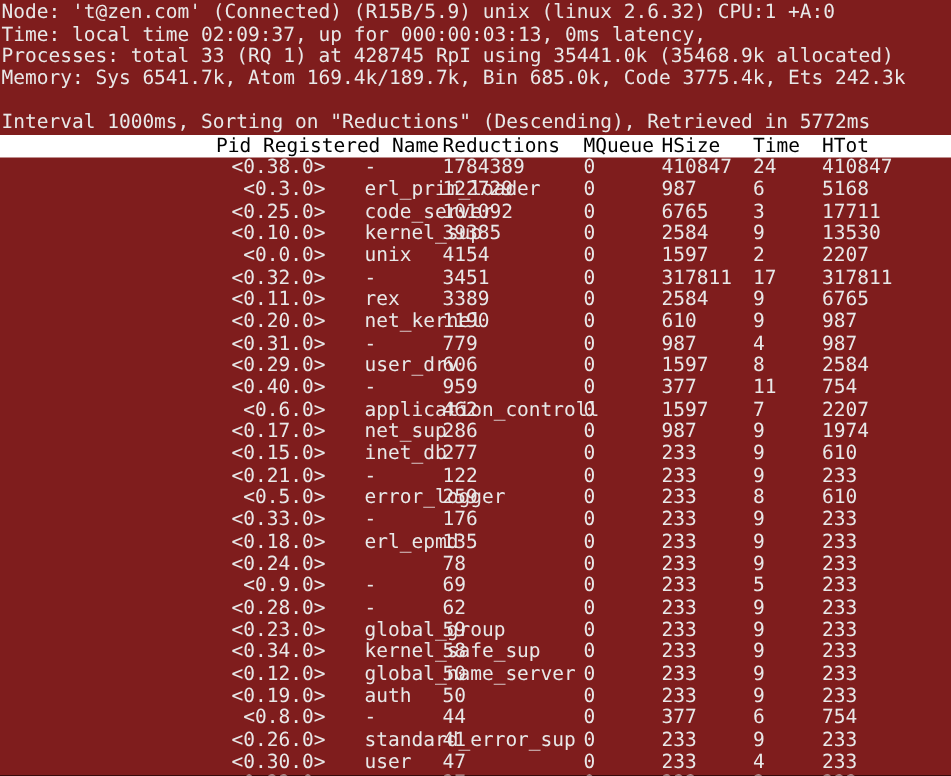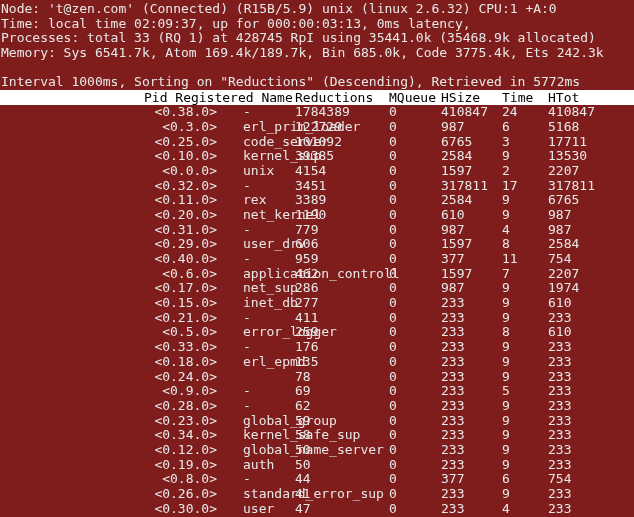--- a/index.html
+++ b/index.html
@@ -137,21 +137,21 @@
       <div class="row"><span class="cell c-pid">&lt;0.0.0&gt;</span><span class="cell c-name">unix</span><span class="cell c-red">4154</span><span class="cell c-mq">0</span><span class="cell c-hsize">1597</span><span class="cell c-ssize">2</span><span class="cell c-htot">2207</span></div>
       <div class="row"><span class="cell c-pid">&lt;0.32.0&gt;</span><span class="cell c-name">-</span><span class="cell c-red">3451</span><span class="cell c-mq">0</span><span class="cell c-hsize">317811</span><span class="cell c-ssize">17</span><span class="cell c-htot">317811</span></div>
       <div class="row"><span class="cell c-pid">&lt;0.11.0&gt;</span><span class="cell c-name">rex</span><span class="cell c-red">3389</span><span class="cell c-mq">0</span><span class="cell c-hsize">2584</span><span class="cell c-ssize">9</span><span class="cell c-htot">6765</span></div>
       <div class="row"><span class="cell c-pid">&lt;0.20.0&gt;</span><span class="cell c-name">net_kernel</span><span class="cell c-red">1190</span><span class="cell c-mq">0</span><span class="cell c-hsize">610</span><span class="cell c-ssize">9</span><span class="cell c-htot">987</span></div>
       <div class="row"><span class="cell c-pid">&lt;0.31.0&gt;</span><span class="cell c-name">-</span><span class="cell c-red">779</span><span class="cell c-mq">0</span><span class="cell c-hsize">987</span><span class="cell c-ssize">4</span><span class="cell c-htot">987</span></div>
       <div class="row"><span class="cell c-pid">&lt;0.29.0&gt;</span><span class="cell c-name">user_drv</span><span class="cell c-red">606</span><span class="cell c-mq">0</span><span class="cell c-hsize">1597</span><span class="cell c-ssize">8</span><span class="cell c-htot">2584</span></div>
       <div class="row"><span class="cell c-pid">&lt;0.40.0&gt;</span><span class="cell c-name">-</span><span class="cell c-red">959</span><span class="cell c-mq">0</span><span class="cell c-hsize">377</span><span class="cell c-ssize">11</span><span class="cell c-htot">754</span></div>
       <div class="row"><span class="cell c-pid">&lt;0.6.0&gt;</span><span class="cell c-name">application_controll</span><span class="cell c-red">462</span><span class="cell c-mq">0</span><span class="cell c-hsize">1597</span><span class="cell c-ssize">7</span><span class="cell c-htot">2207</span></div>
       <div class="row"><span class="cell c-pid">&lt;0.17.0&gt;</span><span class="cell c-name">net_sup</span><span class="cell c-red">286</span><span class="cell c-mq">0</span><span class="cell c-hsize">987</span><span class="cell c-ssize">9</span><span class="cell c-htot">1974</span></div>
       <div class="row"><span class="cell c-pid">&lt;0.15.0&gt;</span><span class="cell c-name">inet_db</span><span class="cell c-red">277</span><span class="cell c-mq">0</span><span class="cell c-hsize">233</span><span class="cell c-ssize">9</span><span class="cell c-htot">610</span></div>
-      <div class="row"><span class="cell c-pid">&lt;0.21.0&gt;</span><span class="cell c-name">-</span><span class="cell c-red">411</span><span class="cell c-mq">0</span><span class="cell c-hsize">233</span><span class="cell c-ssize">9</span><span class="cell c-htot">233</span></div>
+      <div class="row"><span class="cell c-pid">&lt;0.21.0&gt;</span><span class="cell c-name">-</span><span class="cell c-red">122</span><span class="cell c-mq">0</span><span class="cell c-hsize">233</span><span class="cell c-ssize">9</span><span class="cell c-htot">233</span></div>
       <div class="row"><span class="cell c-pid">&lt;0.5.0&gt;</span><span class="cell c-name">error_logger</span><span class="cell c-red">259</span><span class="cell c-mq">0</span><span class="cell c-hsize">233</span><span class="cell c-ssize">8</span><span class="cell c-htot">610</span></div>
       <div class="row"><span class="cell c-pid">&lt;0.33.0&gt;</span><span class="cell c-name">-</span><span class="cell c-red">176</span><span class="cell c-mq">0</span><span class="cell c-hsize">233</span><span class="cell c-ssize">9</span><span class="cell c-htot">233</span></div>
       <div class="row"><span class="cell c-pid">&lt;0.18.0&gt;</span><span class="cell c-name">erl_epmd</span><span class="cell c-red">135</span><span class="cell c-mq">0</span><span class="cell c-hsize">233</span><span class="cell c-ssize">9</span><span class="cell c-htot">233</span></div>
       <div class="row"><span class="cell c-pid">&lt;0.24.0&gt;</span><span class="cell c-red">78</span><span class="cell c-mq">0</span><span class="cell c-hsize">233</span><span class="cell c-ssize">9</span><span class="cell c-htot">233</span></div>
       <div class="row"><span class="cell c-pid">&lt;0.9.0&gt;</span><span class="cell c-name">-</span><span class="cell c-red">69</span><span class="cell c-mq">0</span><span class="cell c-hsize">233</span><span class="cell c-ssize">5</span><span class="cell c-htot">233</span></div>
       <div class="row"><span class="cell c-pid">&lt;0.28.0&gt;</span><span class="cell c-name">-</span><span class="cell c-red">62</span><span class="cell c-mq">0</span><span class="cell c-hsize">233</span><span class="cell c-ssize">9</span><span class="cell c-htot">233</span></div>
       <div class="row"><span class="cell c-pid">&lt;0.23.0&gt;</span><span class="cell c-name">global_group</span><span class="cell c-red">59</span><span class="cell c-mq">0</span><span class="cell c-hsize">233</span><span class="cell c-ssize">9</span><span class="cell c-htot">233</span></div>
       <div class="row"><span class="cell c-pid">&lt;0.34.0&gt;</span><span class="cell c-name">kernel_safe_sup</span><span class="cell c-red">58</span><span class="cell c-mq">0</span><span class="cell c-hsize">233</span><span class="cell c-ssize">9</span><span class="cell c-htot">233</span></div>
       <div class="row"><span class="cell c-pid">&lt;0.12.0&gt;</span><span class="cell c-name">global_name_server</span><span class="cell c-red">50</span><span class="cell c-mq">0</span><span class="cell c-hsize">233</span><span class="cell c-ssize">9</span><span class="cell c-htot">233</span></div>
       <div class="row"><span class="cell c-pid">&lt;0.19.0&gt;</span><span class="cell c-name">auth</span><span class="cell c-red">50</span><span class="cell c-mq">0</span><span class="cell c-hsize">233</span><span class="cell c-ssize">9</span><span class="cell c-htot">233</span></div>

